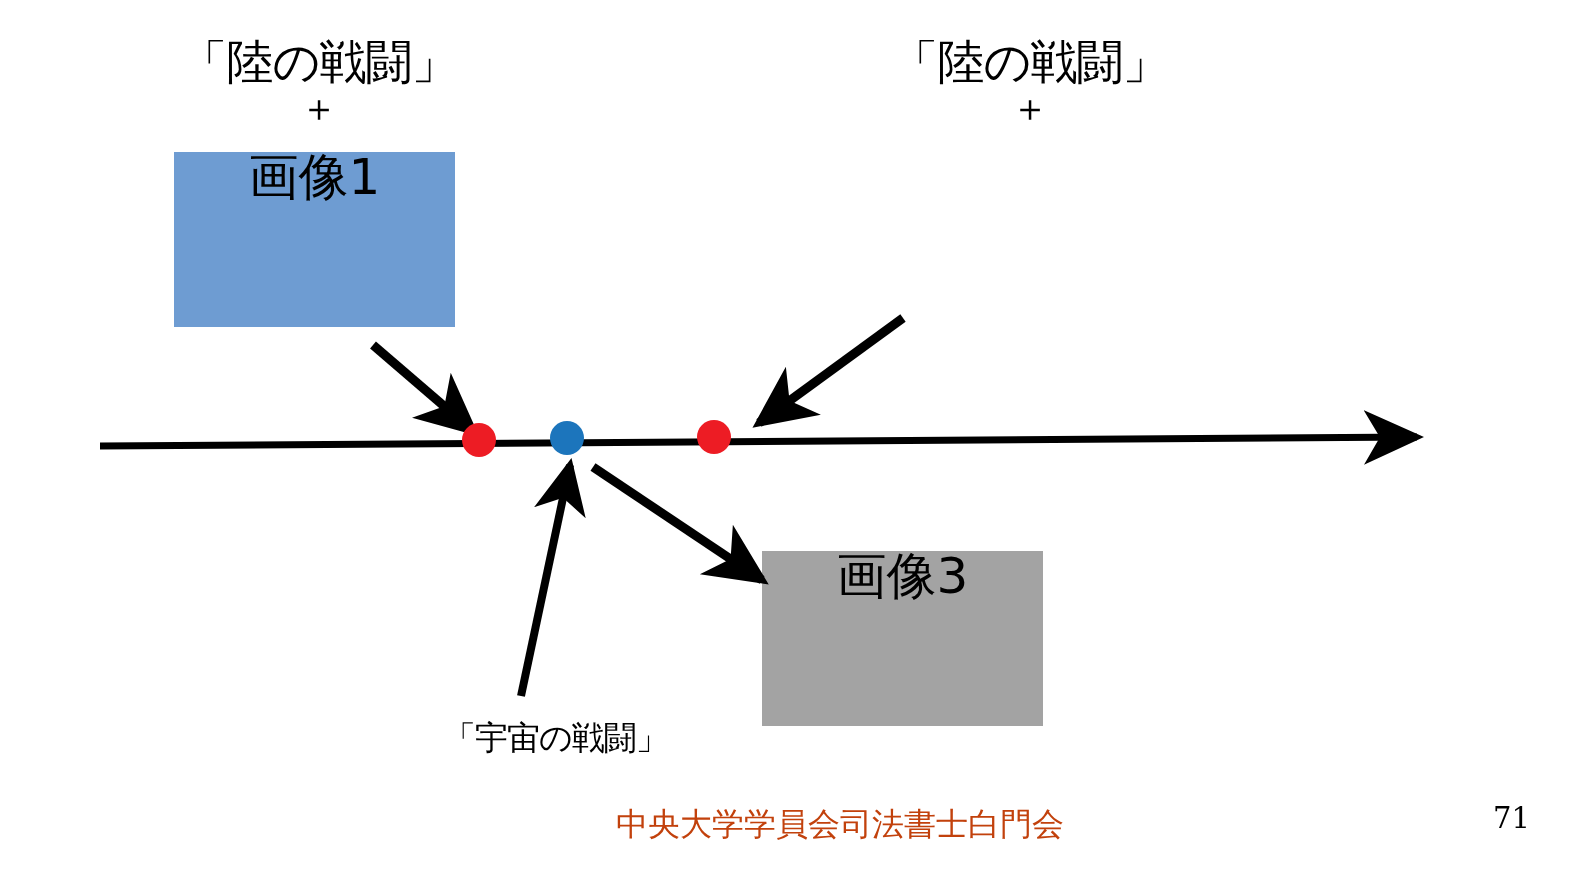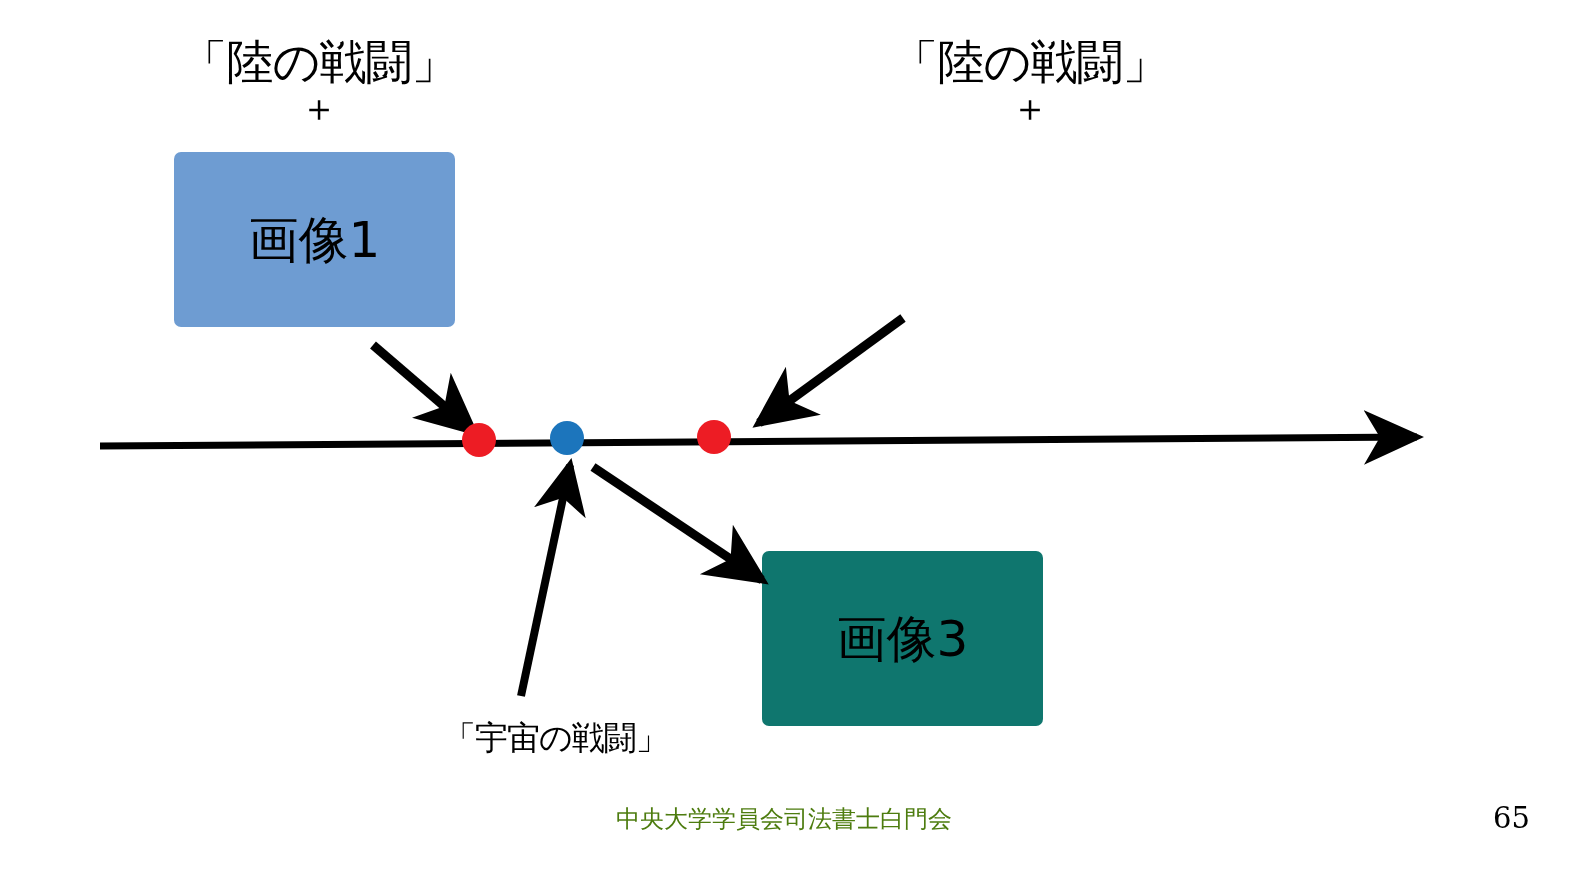--- a/index.html
+++ b/index.html
@@ -37,23 +37,21 @@
     font-size: 38px;
     line-height: 1.0;
     margin-top: 4px;
   }
 
   
   .img-box {
     position: absolute;
     background: #6E9CD2;
     display: flex;
-    align-items: center;
     justify-content: center;
-    border-radius: 7px;
   }
   .img-box-label {
     color: #000000;
     font-size: 50px;
     font-family: "DejaVu Sans", "Liberation Sans", sans-serif;
     letter-spacing: 0px;
     line-height: 1;
   }
 
   
@@ -62,22 +60,22 @@
     color: #000000;
     font-size: 33px;
     font-family: "DejaVu Sans", "Liberation Sans", sans-serif;
     white-space: nowrap;
     letter-spacing: -1px;
   }
 
   
   .footer-text {
     position: absolute;
-    color: #4d7c0f;
-    font-size: 24px;
+    color: #c2410c;
+    font-size: 32px;
     font-family: "DejaVu Serif", "Liberation Serif", serif;
     white-space: nowrap;
   }
   .page-number {
     position: absolute;
     color: #000000;
     font-size: 29px;
     font-family: "DejaVu Serif", "Liberation Serif", serif;
   }
 
@@ -104,29 +102,29 @@
   <div class="callout-label" style="left:858px; top:38px; width:290px;">
     <div class="callout-title">「陸の戦闘」</div>
     <div class="callout-plus">＋</div>
   </div>
 
   <div class="img-box" style="left: 147px; top: 152px; width: 281px; height: 175px; background: rgb(110, 156, 210);">
     <span class="img-box-label">画像1</span>
   </div>
 
 
-  <div class="img-box" style="left: 735px; top: 551px; width: 281px; height: 175px; background: #0f766e;">
+  <div class="img-box" style="left: 735px; top: 551px; width: 281px; height: 175px; background: #a3a3a3;">
     <span class="img-box-label">画像3</span>
   </div>
 
   <div class="bottom-label" style="left:416px; top:716px;">「宇宙の戦闘」</div>
 
   <div class="footer-text" style="left:589px; top:803px;">中央大学学員会司法書士白門会</div>
 
-  <div class="page-number" style="left:1466px; top:801px;">65</div>
+  <div class="page-number" style="left:1466px; top:801px;">71</div>
 
   <svg id="vector-layer" viewBox="0 0 1587 893">
     <defs>
       <marker id="arrowhead-thin" markerWidth="9" markerHeight="9" refX="7.6" refY="4.5" orient="auto" markerUnits="strokeWidth">
         <path d="M 0 0.6 L 8.6 4.5 L 0 8.4 L 2.3 4.5 Z" fill="#000000"></path>
       </marker>
       <marker id="arrowhead-fat" markerWidth="7.2" markerHeight="7.2" refX="6.1" refY="3.6" orient="auto" markerUnits="strokeWidth">
         <path d="M 0 0.3 L 7.0 3.6 L 0 6.9 L 1.9 3.6 Z" fill="#000000"></path>
       </marker>
     </defs>

